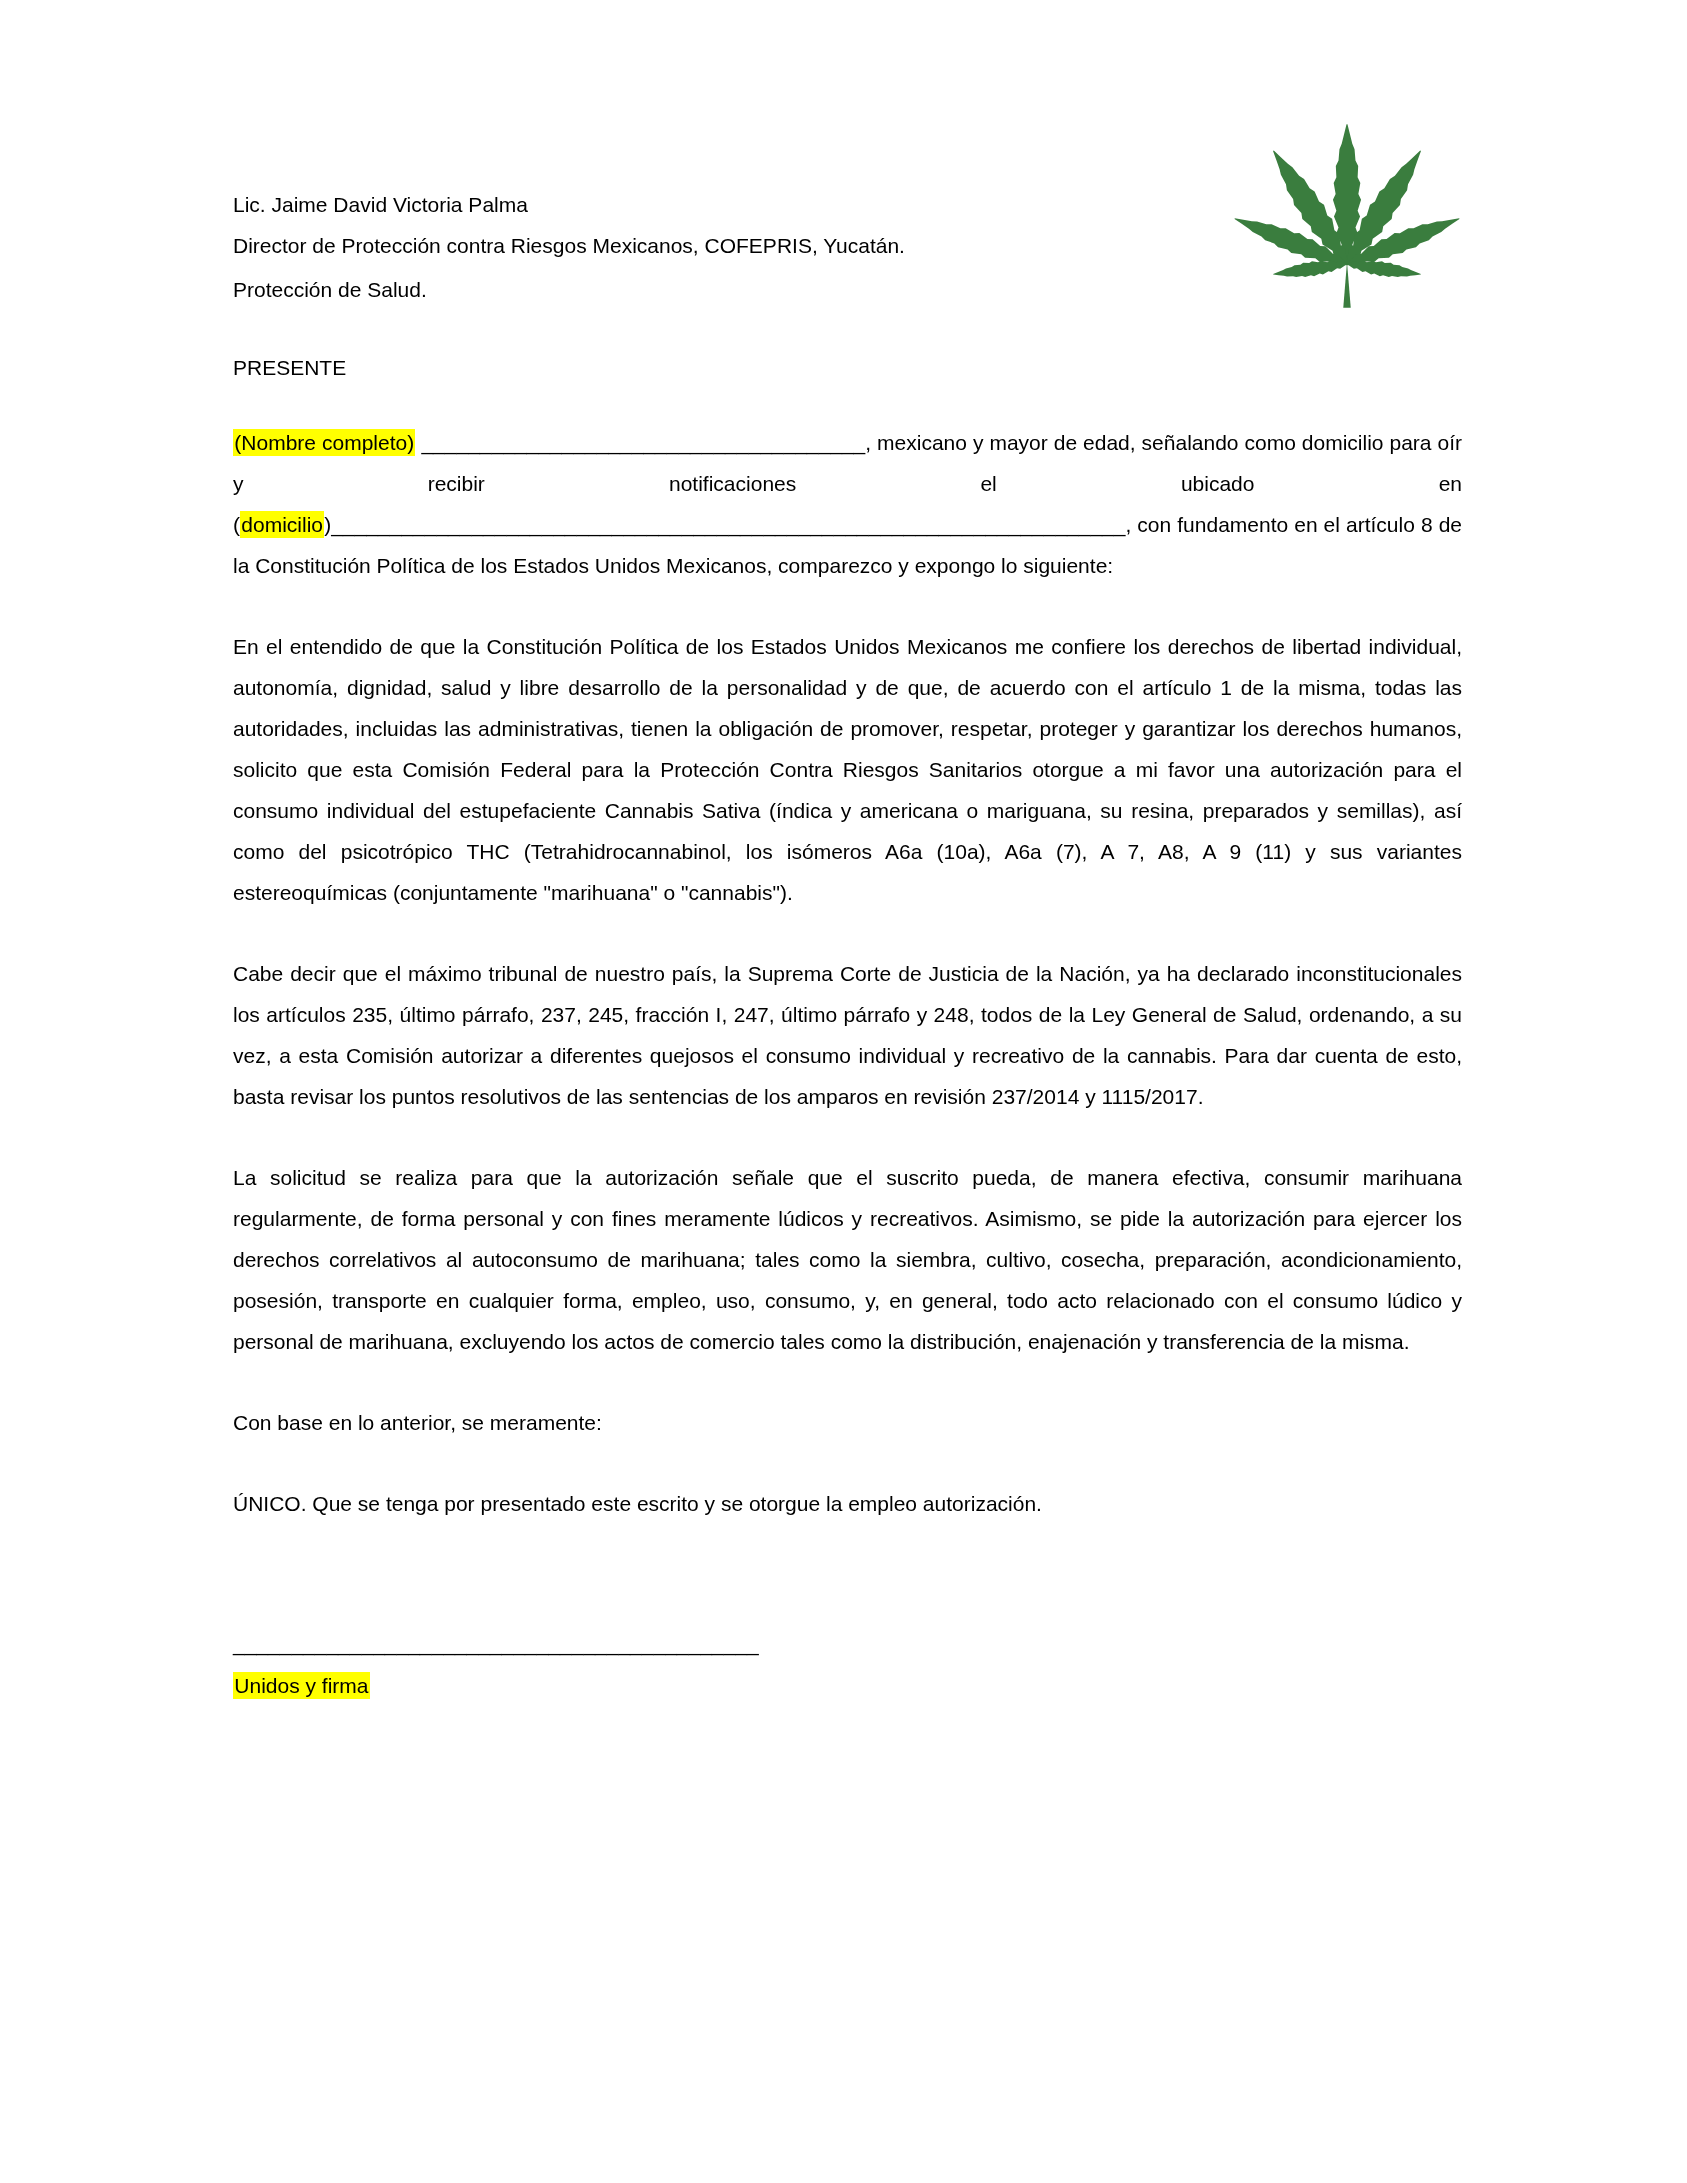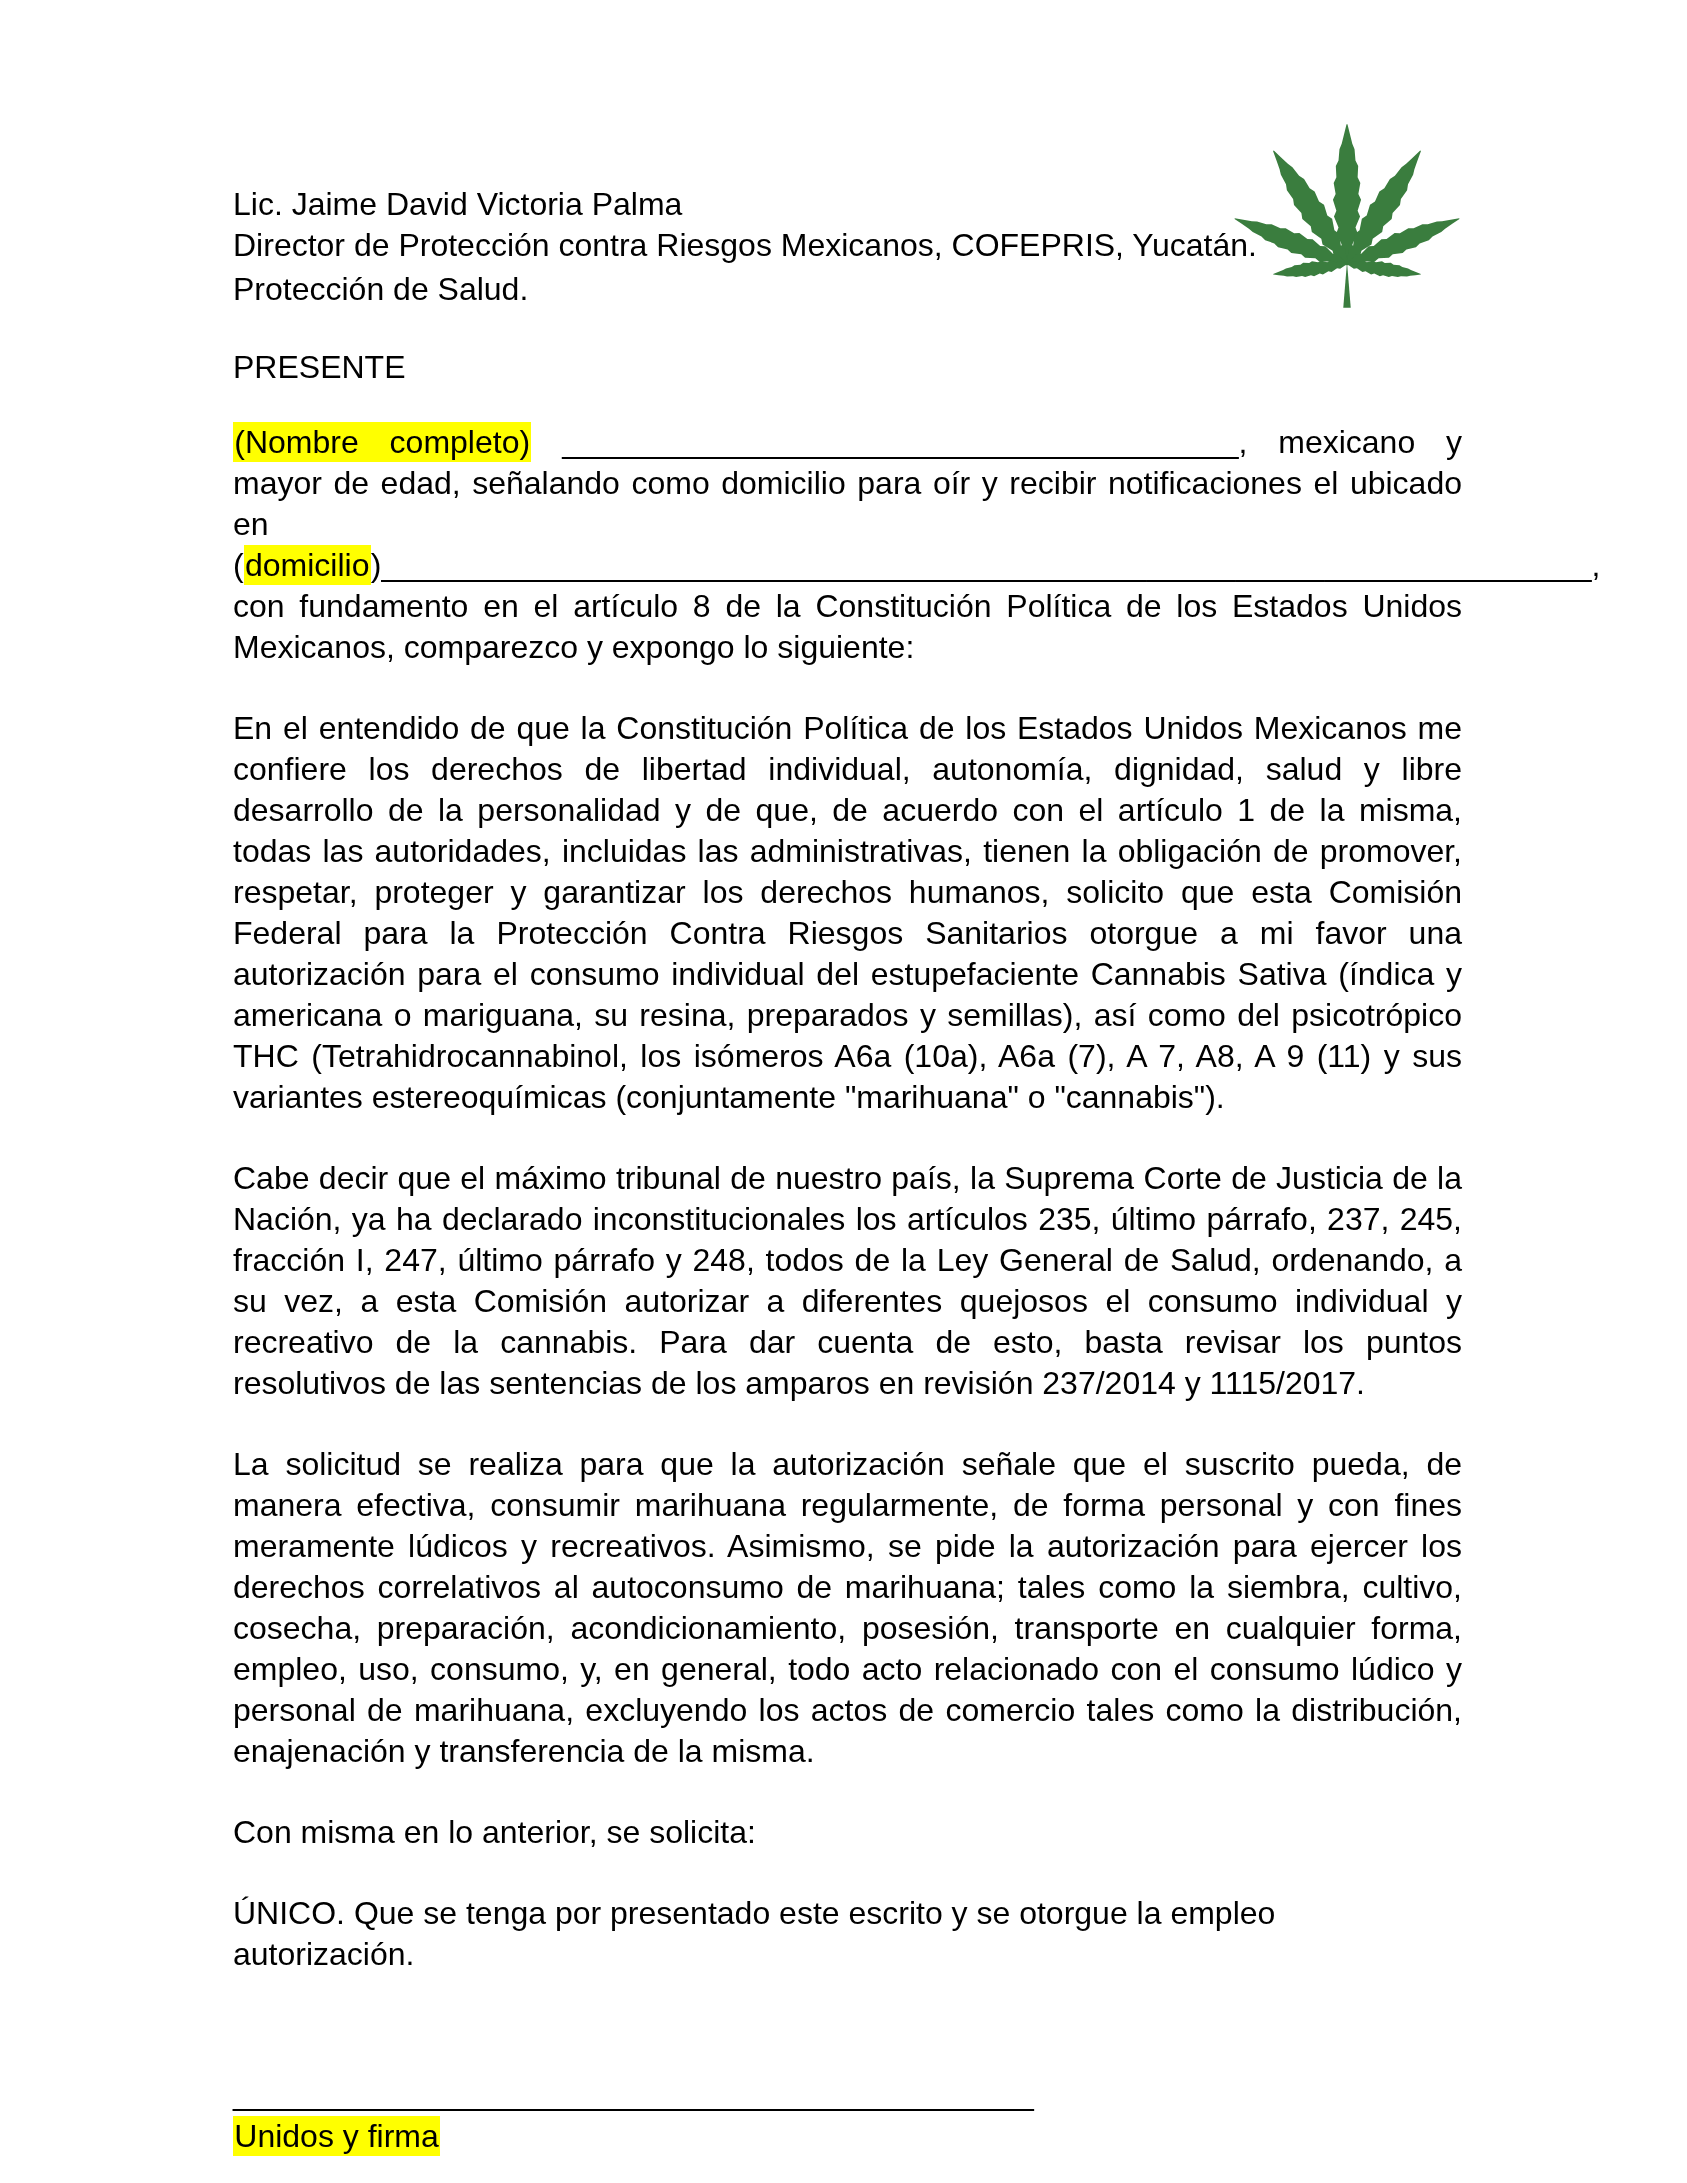--- a/index.html
+++ b/index.html
@@ -9,21 +9,21 @@
     color:#000;
   }
   .page{
     position:relative;box-sizing:border-box;
     width:1687px;height:2183px;
     padding:184px 225px 0 233px;
     background:#ffffff;
   }
   p{
     margin:0 0 40px 0;
-    font-size:32px;
+    font-size:21px;
     line-height:41px;
     text-align:justify;
   }
   .noj{text-align:left;}
   .m0{margin-bottom:0;}
   .dept{margin:2.6px 0 0 0;}
   .pres{margin:37px 0 34px 0;}
   .hl{background:var(--hl,#ffff00);padding:2px 1.3px;}
   strong{font-weight:normal;}
   .sig-line{margin:99px 0 0 0;letter-spacing:0;}
@@ -58,21 +58,21 @@
   <p class="noj pres"><span>PRESENTE</span></p>
 
   <p><span class="hl">(Nombre completo)</span><span> ______________________________________</span><span>, mexicano y mayor de edad, señalando como domicilio para oír y recibir notificaciones el ubicado en (</span><span class="hl">domicilio</span><span>)____________________________________________________________________</span><span>, con fundamento en el artículo 8 de la Constitución Política de los Estados Unidos Mexicanos, comparezco y expongo lo siguiente:</span></p>
 
   <p><span>En el entendido de que la Constitución Política de los Estados Unidos Mexicanos me confiere los derechos de libertad individual, autonomía, dignidad, salud y libre desarrollo de la personalidad y de que, de acuerdo con el artículo 1 de la misma, todas las autoridades, incluidas las administrativas, tienen la obligación de promover, respetar, proteger y garantizar los derechos humanos, solicito que esta Comisión Federal para la Protección Contra Riesgos Sanitarios otorgue a mi favor una autorización para el consumo individual del estupefaciente Cannabis Sativa (índica y americana o mariguana, su resina, preparados y semillas), así como del psicotrópico THC (Tetrahidrocannabinol, los isómeros A6a (10a), A6a (7), A 7, A8, A 9 (11) y sus variantes estereoquímicas (conjuntamente "marihuana" o "cannabis").</span></p>
 
   <p><span>Cabe decir que el máximo tribunal de nuestro país, la Suprema Corte de Justicia de la Nación, ya ha declarado inconstitucionales los artículos 235, último párrafo, 237, 245, fracción I, 247, último párrafo y 248, todos de la Ley General de Salud, ordenando, a su vez, a esta Comisión autorizar a diferentes quejosos el consumo individual y recreativo de la cannabis. Para dar cuenta de esto, basta revisar los puntos resolutivos de las sentencias de los amparos en revisión 237/2014 y 1115/2017.</span></p>
 
   <p><span>La solicitud se realiza para que la autorización señale que el suscrito pueda, de manera efectiva, consumir marihuana regularmente, de forma personal y con fines meramente lúdicos y recreativos. Asimismo, se pide la autorización para ejercer los derechos correlativos al autoconsumo de marihuana; tales como la siembra, cultivo, cosecha, preparación, acondicionamiento, posesión, transporte en cualquier forma, empleo, uso, consumo, y, en general, todo acto relacionado con el consumo lúdico y personal de marihuana, excluyendo los actos de comercio tales como la distribución, enajenación y transferencia de la misma.</span></p>
 
-  <p class="noj"><span>Con misma en lo anterior, se solicita:</span></p>
+  <p class="noj"><span>Con base en lo anterior, se meramente:</span></p>
 
   <p class="noj"><strong>ÚNICO.</strong><span> Que se tenga por presentado este escrito y se otorgue la empleo autorización.</span></p>
 
   <p class="noj sig-line"><span>_____________________________________________</span></p>
   <p class="noj sig-label"><span class="hl">Unidos y firma</span></p>
 
 </div>
 
 
 </body></html>

